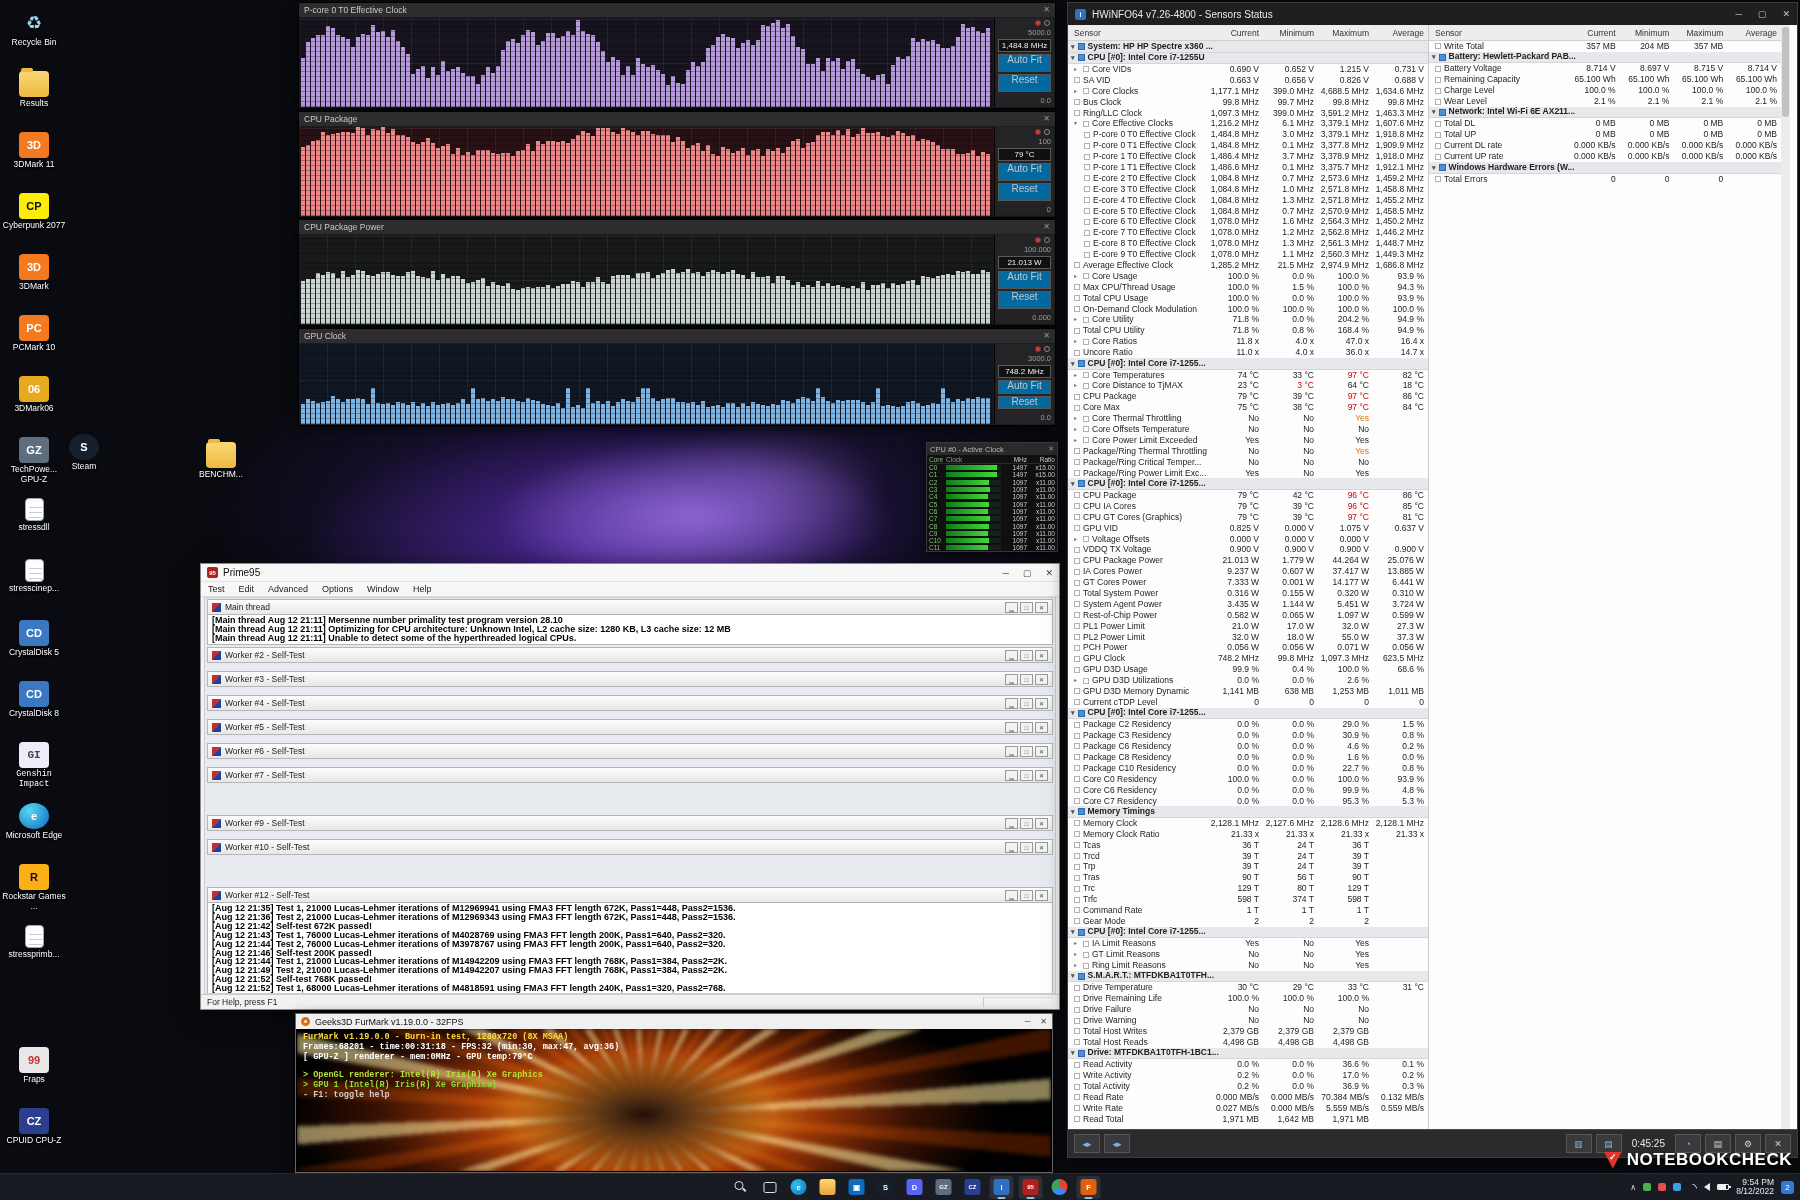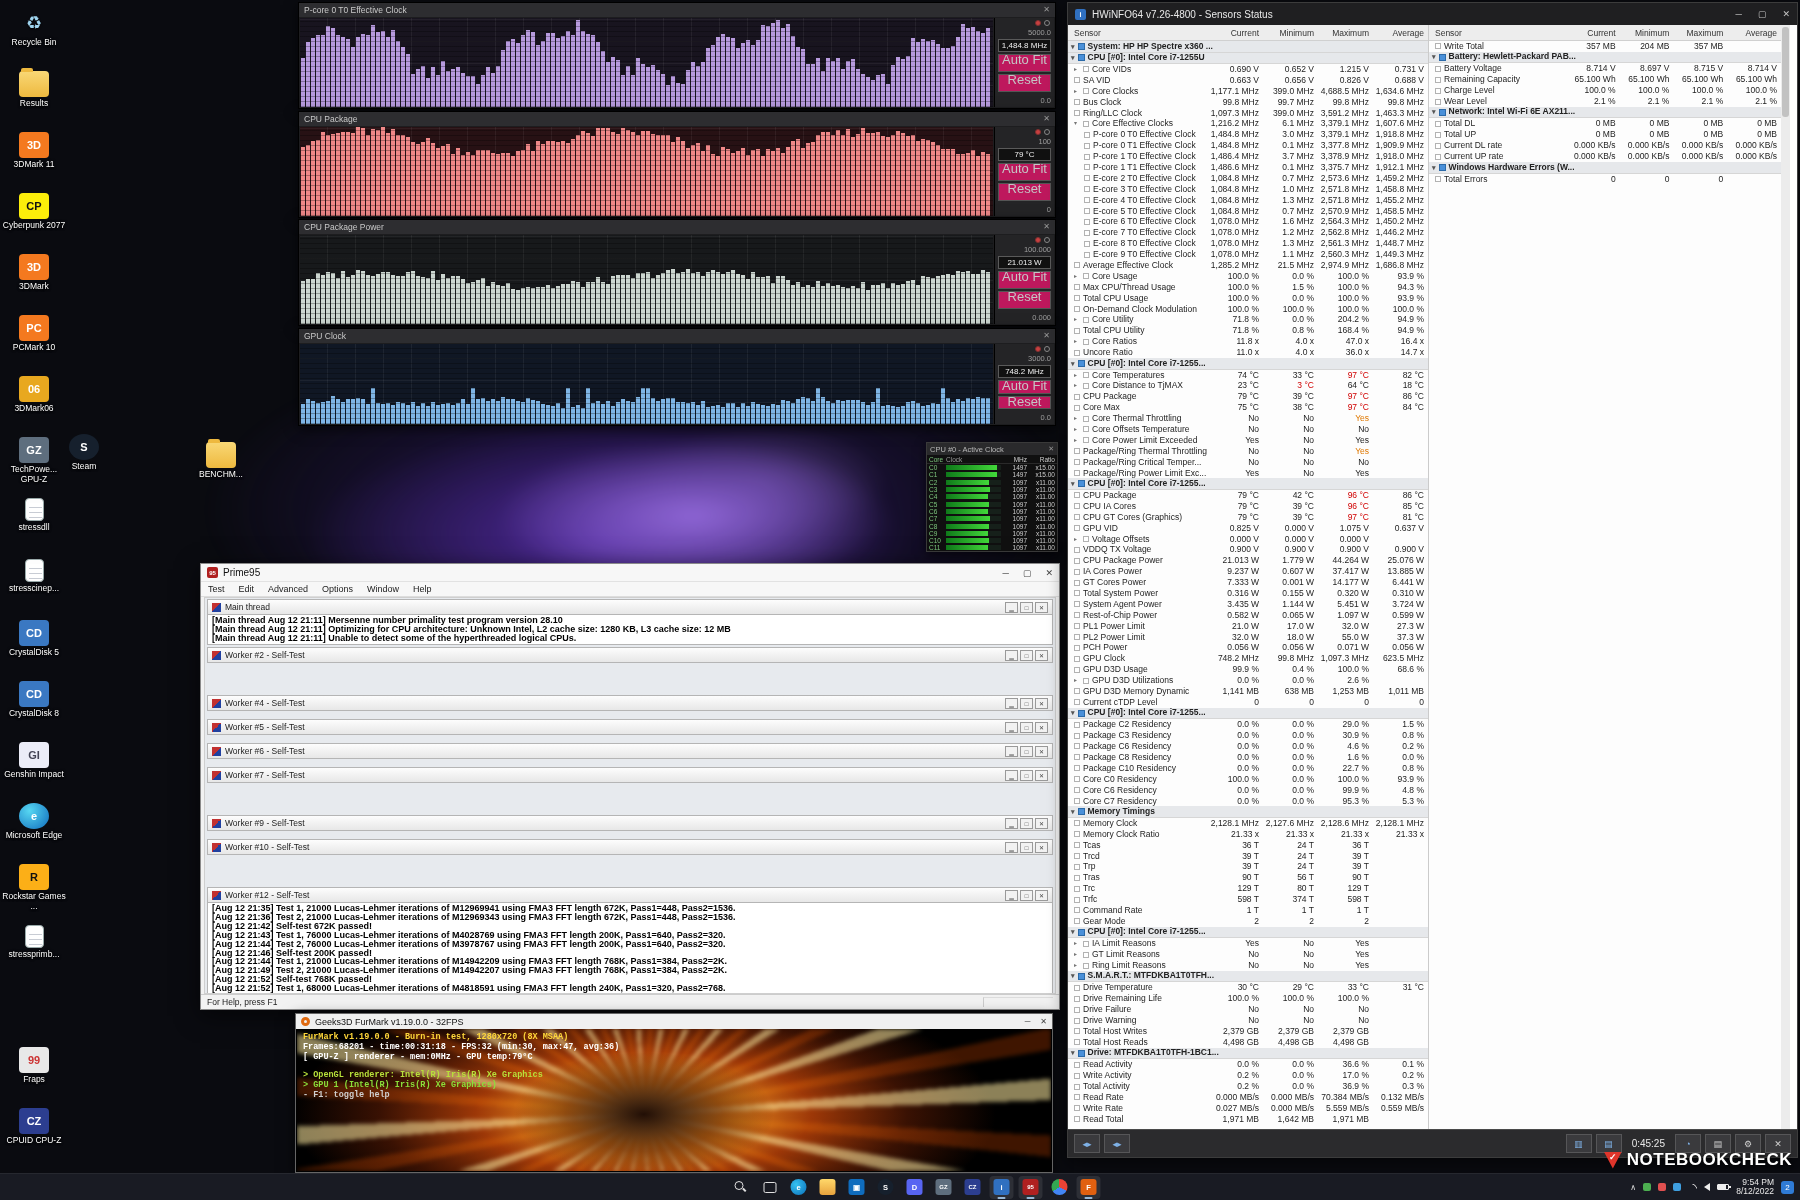--- a/index.html
+++ b/index.html
@@ -30,21 +30,21 @@
   .gbars{position:absolute;inset:0;display:flex;align-items:flex-end;gap:1px;padding-left:1px}
   .gbar{width:4px;flex:none}
   .gstripes{position:absolute;inset:0;background:repeating-linear-gradient(0deg,rgba(0,0,0,.28) 0 1px,transparent 1px 5px)}
   .gpanel{position:absolute;top:15px;right:1px;width:60px;bottom:1px;background:#242426;border-left:1px solid #000;font-size:7.5px;color:#b5b5b5;display:flex;flex-direction:column;padding:2px 3px;gap:2px}
   .gcirc{display:flex;gap:3px;justify-content:flex-end;padding-right:1px}
   .gcirc .c{width:6px;height:6px;border-radius:50%}
   .gcirc .r{background:#c84040;border:1px solid #803030}
   .gcirc .g{background:transparent;border:1px solid #888}
   .gscale{text-align:right;color:#9f9f9f}
   .gval{border:1px solid #5a5a5a;background:#111;color:#efefef;font-size:8px;text-align:center;padding:1px 0}
-  .gbtn{border:1px solid #555;background:#be185d;color:#c5c5c5;font-size:13px;text-align:center;height:19px;line-height:10px}
+  .gbtn{border:1px solid #555;background:#0369a1;color:#c5c5c5;font-size:10px;text-align:center;height:19px;line-height:10px}
   .gsp{flex:1}
 
   
   #aclk{position:absolute;left:926px;top:442px;width:132px;height:110px;background:#101010;border:1px solid #3a3a3a;z-index:3;box-shadow:0 3px 10px rgba(0,0,0,.6)}
   .a-title{height:12px;background:#2a2a2c;color:#b8b8b8;font-size:7.5px;display:flex;align-items:center;padding:0 3px}
   .a-title .gx{margin-left:auto;font-size:7px;color:#999}
   .a-head{display:flex;font-size:6.5px;color:#9a9a9a;height:9px;align-items:center;border-bottom:1px solid #2a2a2a}
   .a-row{display:flex;font-size:6.5px;height:7.3px;align-items:center}
   .a-core{width:17px;color:#7ec87e;padding-left:2px}
   .a-barwrap{flex:1;height:5px;background:#16201a;margin:0 2px;position:relative}
@@ -189,21 +189,21 @@
       <div class="dlbl">stresscinep...</div>
     </div>
     <div class="dicon" style="left: 2px; top: 620px;">
       <div class="ig" style="background: rgb(58, 120, 194);">CD</div>
       <div class="dlbl">CrystalDisk 5</div>
     </div>
     <div class="dicon" style="left: 2px; top: 681px;">
       <div class="ig" style="background: rgb(58, 120, 194);">CD</div>
       <div class="dlbl">CrystalDisk 8</div>
     </div>
-    <div class="dicon" style="left: 2px; top: 742px;">
+    <div class="dicon" style="left: 2px; top: 742px; font-family: Liberation Mono, monospace;">
       <div class="ig" style="background: rgb(236, 237, 248); color: rgb(68, 68, 85);">GI</div>
       <div class="dlbl">Genshin Impact</div>
     </div>
     <div class="dicon" style="left: 2px; top: 803px;">
       <div class="ig" style="background: radial-gradient(circle at 35% 30%, rgb(87, 215, 242), rgb(15, 108, 189)); border-radius: 50%;">e</div>
       <div class="dlbl">Microsoft Edge</div>
     </div>
     <div class="dicon" style="left: 2px; top: 864px;">
       <div class="ig" style="background: rgb(252, 175, 23); color: rgb(17, 17, 17);">R</div>
       <div class="dlbl">Rockstar Games ...</div>
@@ -1023,20 +1023,29 @@
       </div>
       <div class="mdi-bar" style="top: 49px;">
         <span class="mdi-ico"></span>
         <span class="mdi-t">Worker #2 - Self-Test</span>
         <span class="mdi-btns">
           <i>▁</i>
           <i>□</i>
           <i>✕</i>
         </span>
       </div>
+      <div class="mdi-bar" style="top: 73px;">
+        <span class="mdi-ico"></span>
+        <span class="mdi-t">Worker #3 - Self-Test</span>
+        <span class="mdi-btns">
+          <i>▁</i>
+          <i>□</i>
+          <i>✕</i>
+        </span>
+      </div>
       <div class="mdi-bar" style="top: 97px;">
         <span class="mdi-ico"></span>
         <span class="mdi-t">Worker #4 - Self-Test</span>
         <span class="mdi-btns">
           <i>▁</i>
           <i>□</i>
           <i>✕</i>
         </span>
       </div>
       <div class="mdi-bar" style="top: 121px;">

